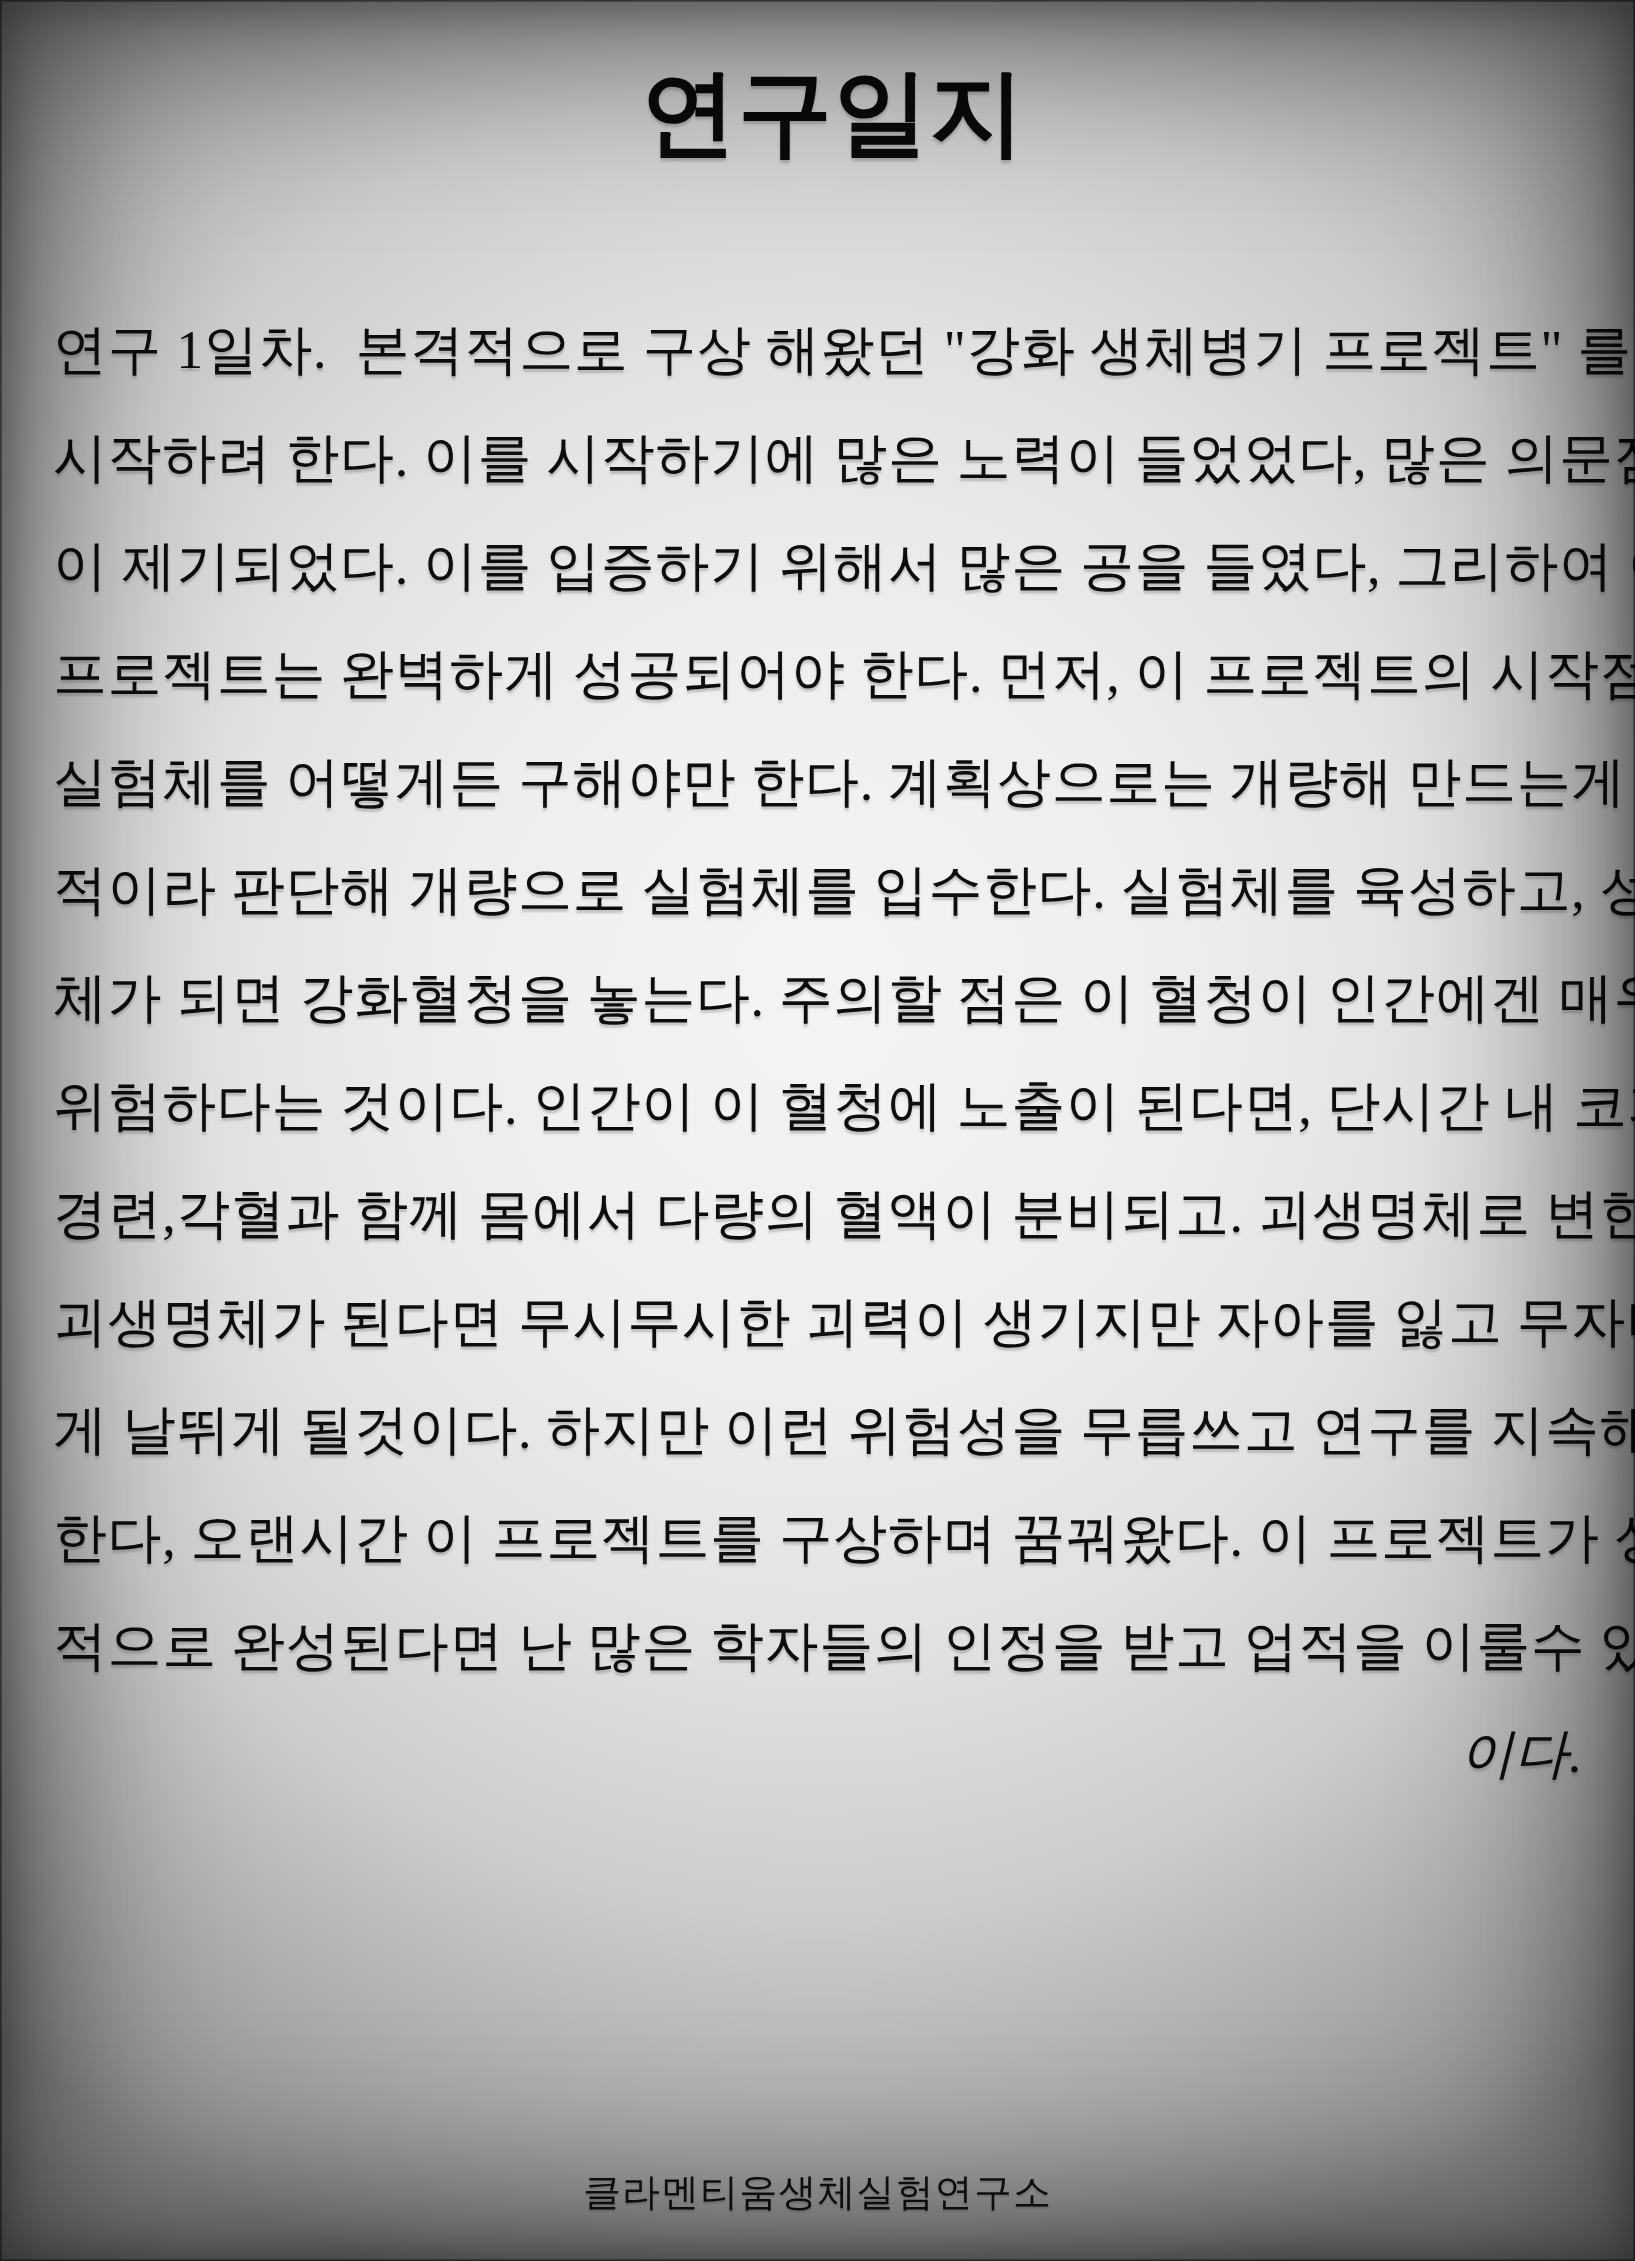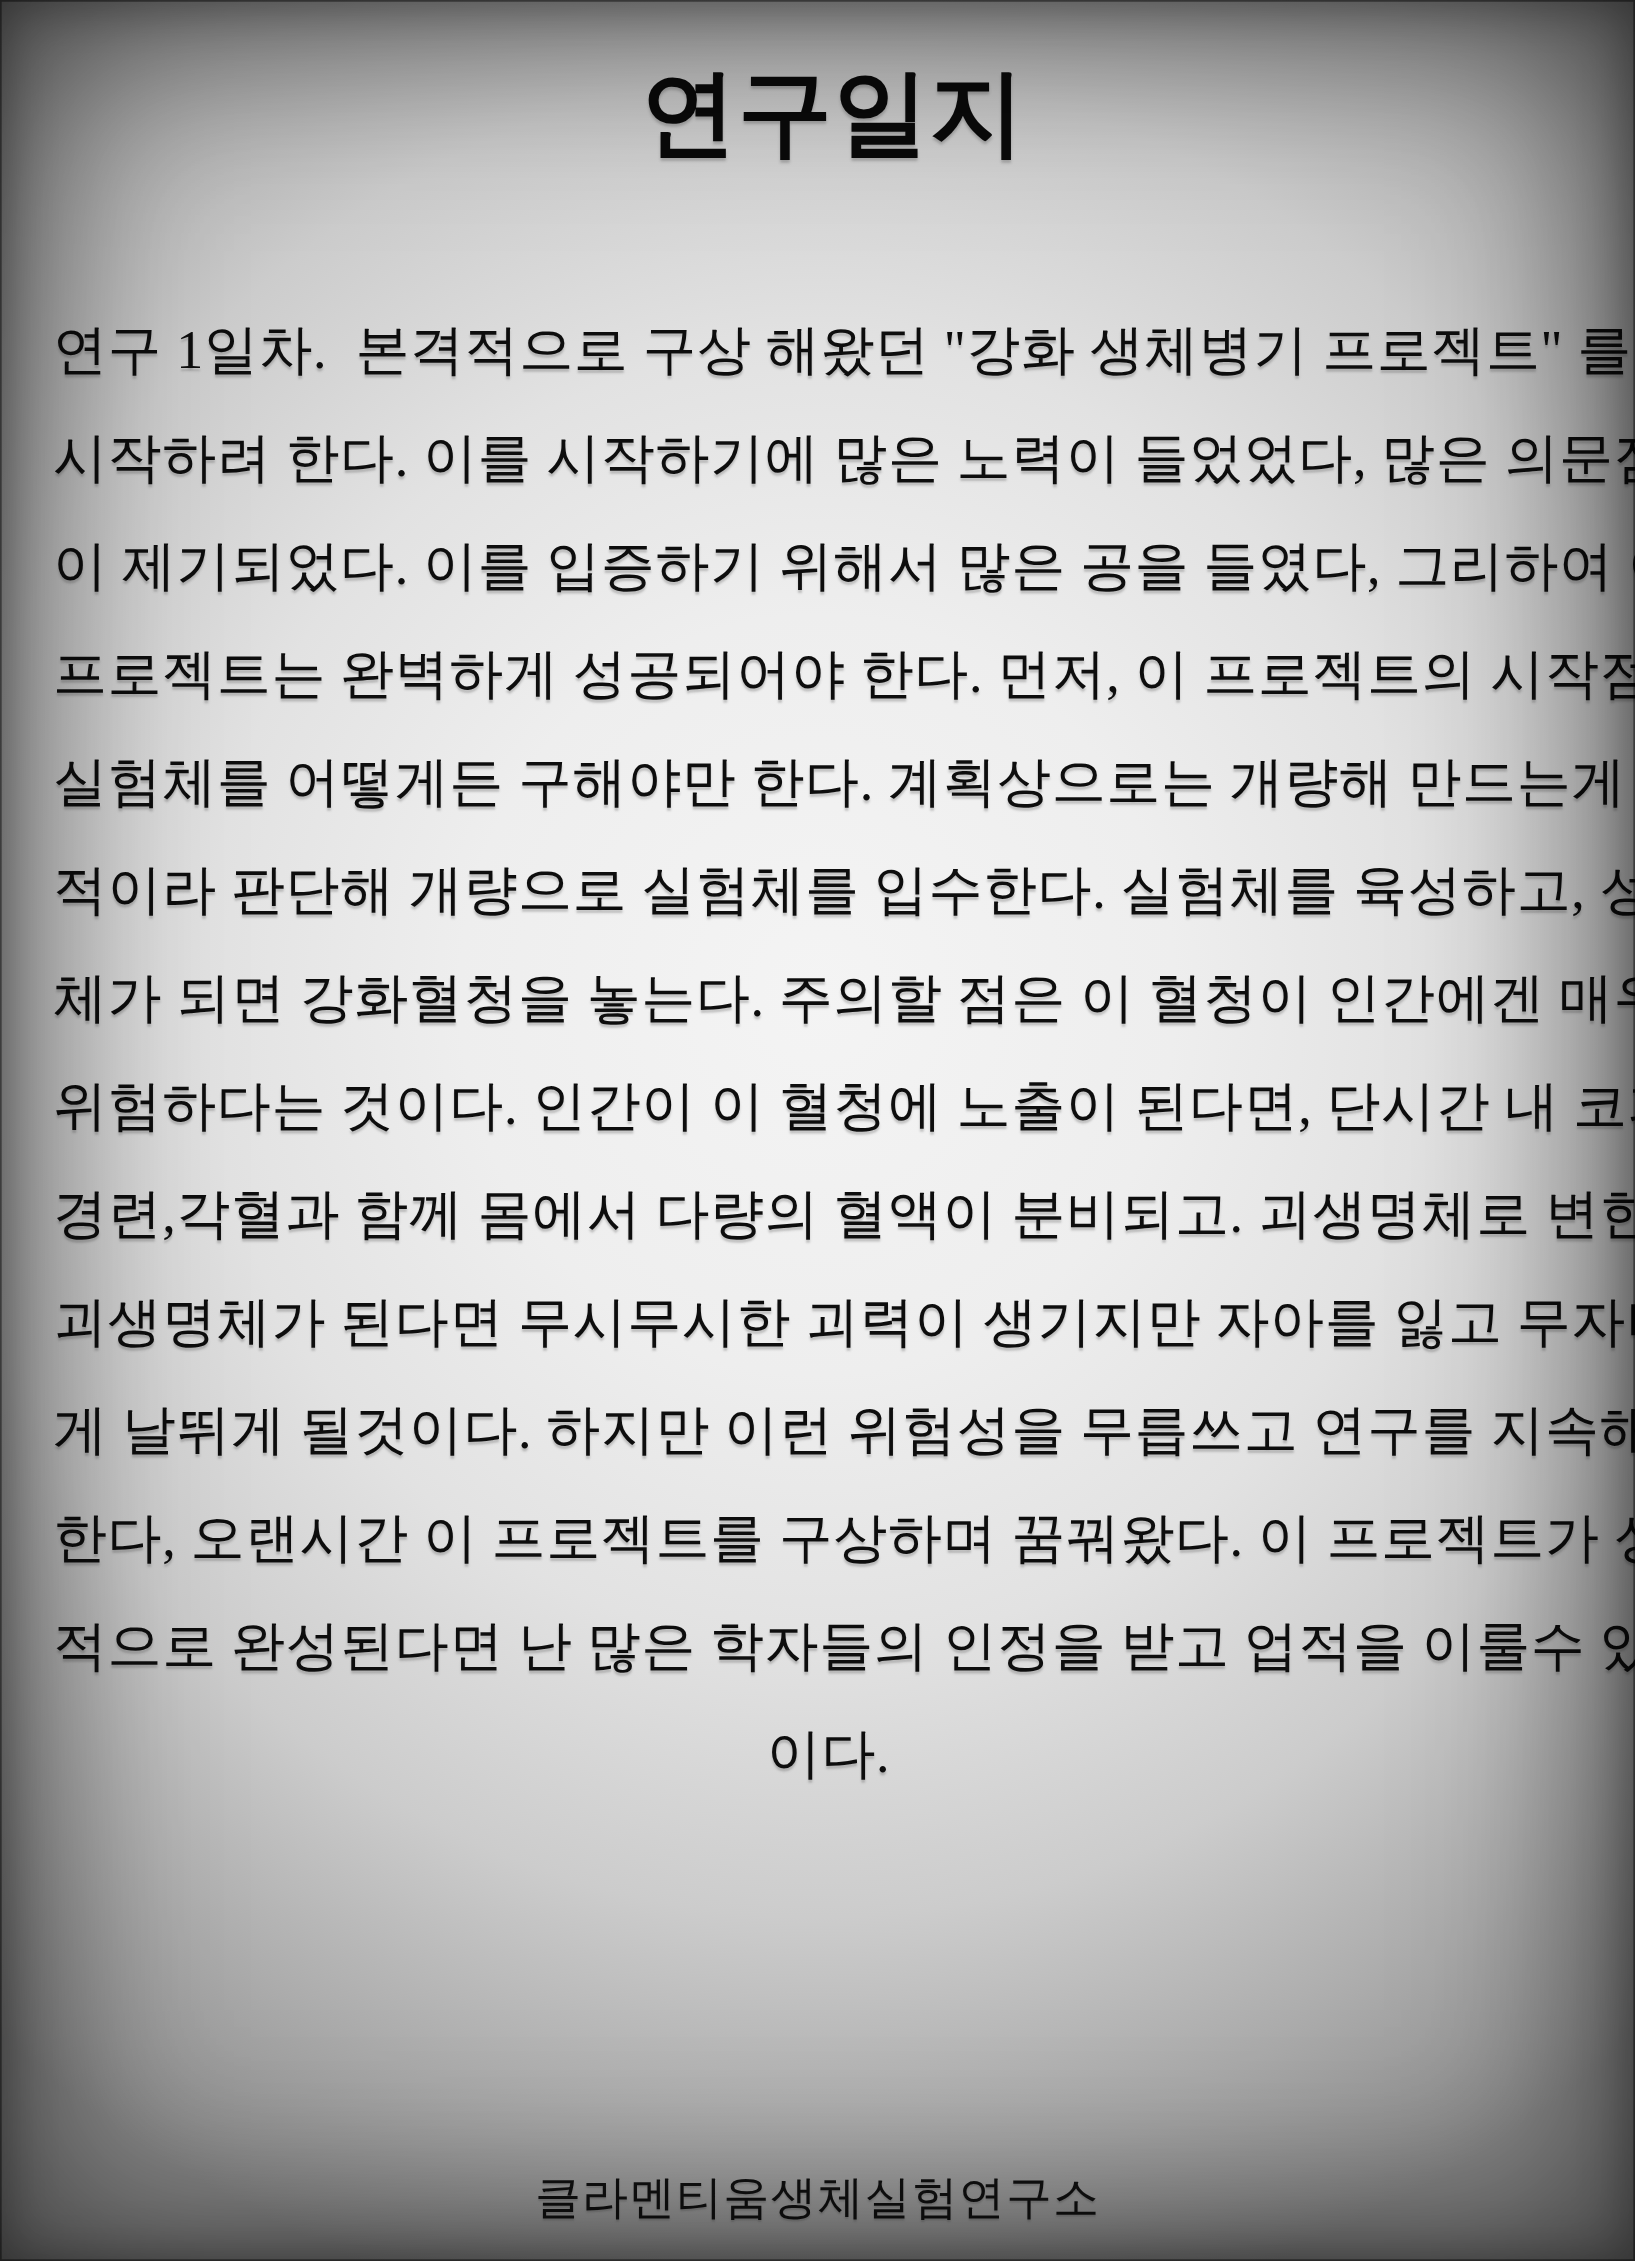--- a/index.html
+++ b/index.html
@@ -53,30 +53,31 @@
     height: 108px;
     line-height: 108px;
     font-size: 54px;
     color: #0d0d0d;
     text-align: center;
     white-space: pre;
     letter-spacing: 0.6px;
     text-shadow: 0 2.8px 2.2px rgba(80,80,80,0.30);
   }
   .journal-line.last-line {
-    text-align: center;
+    text-align: right;
     padding-left: 21px;
+    font-style: italic;
   }
   .doc-footer {
     position: absolute;
     top: 2168px;
     left: 0;
     width: 100%;
     text-align: center;
-    font-size: 46px;
+    font-size: 38px;
     color: #111111;
     letter-spacing: 1.1px;
     line-height: 1.3;
     text-shadow: 0 2.2px 1.7px rgba(80,80,80,0.30);
     z-index: 2;
   }
 </style>
 </head>
 <body>
 

